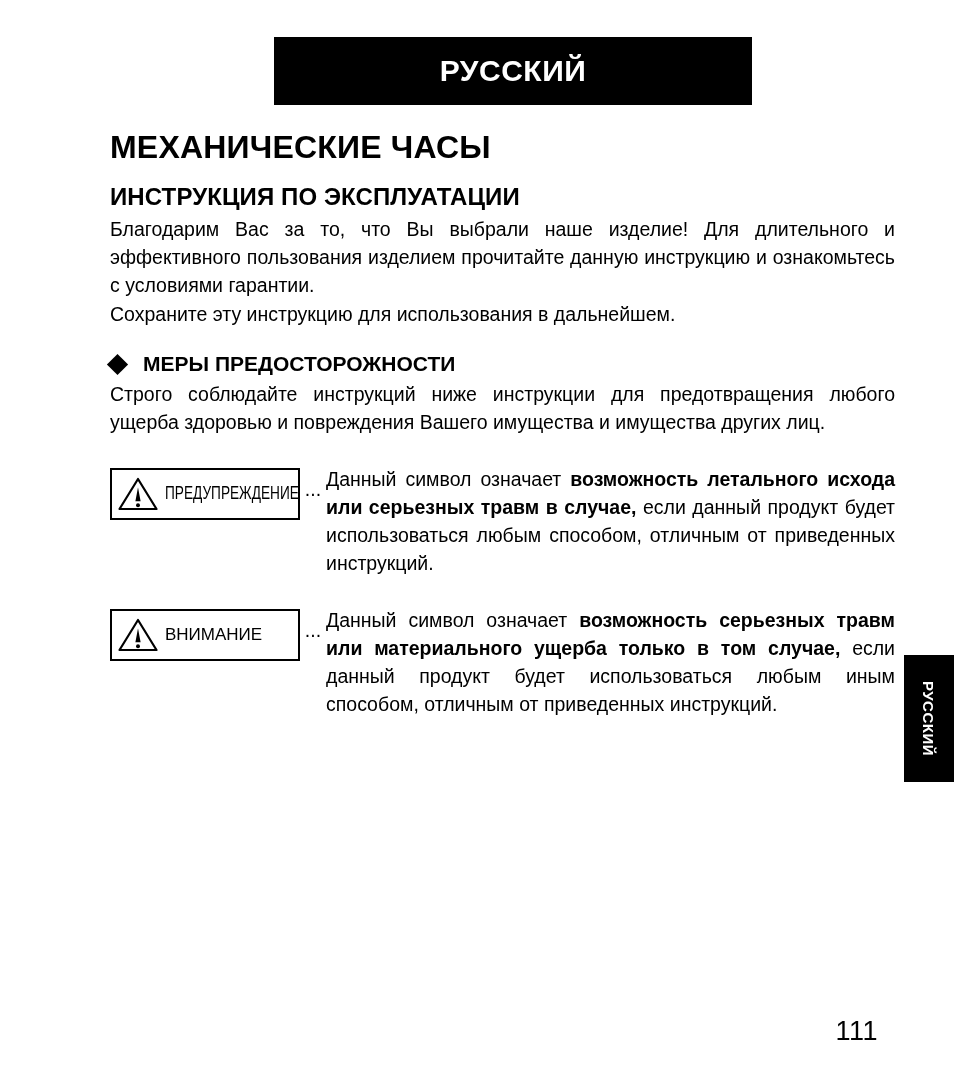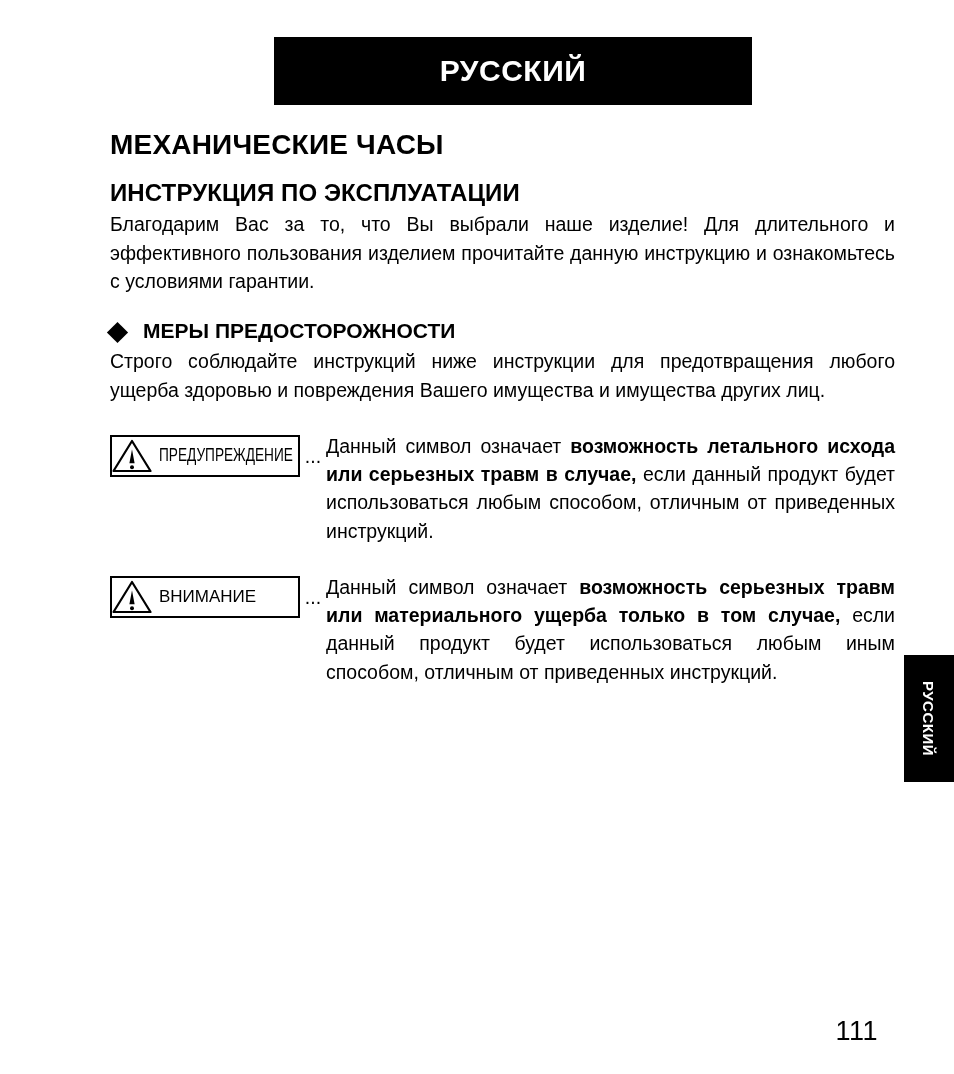--- a/index.html
+++ b/index.html
@@ -42,21 +42,21 @@
 
   
   .content {
     position: absolute;
     left: 110px;
     top: 130px;
     width: 785px;
   }
 
   .doc-title {
-    font-size: 28px;
+    font-size: 32px;
     font-weight: bold;
     letter-spacing: 0.2px;
     margin: 0 0 18px 0;
     line-height: 1.1;
   }
 
   .section-title {
     font-size: 24px;
     font-weight: bold;
     margin: 0 0 4px 0;
@@ -100,27 +100,27 @@
     display: flex;
     align-items: flex-start;
     margin-top: 31px;
   }
   .warn-block.second {
   }
 
   .warn-label-box {
     flex: 0 0 auto;
     width: 190px;
-    height: 42px;
+    height: 52px;
     border: 2px solid #000;
     box-sizing: border-box;
     display: flex;
     align-items: center;
     gap: 7px;
-    padding-left: 0;
+    padding-left: 6px;
     background: #fff;
   }
 
   .tri-icon {
     flex: 0 0 auto;
     width: 40px;
     height: 34px;
     display: block;
   }
 
@@ -197,20 +197,21 @@
   </div>
 
   <div class="content">
 
     <h1 class="doc-title">МЕХАНИЧЕСКИЕ ЧАСЫ</h1>
 
     <h2 class="section-title">ИНСТРУКЦИЯ ПО ЭКСПЛУАТАЦИИ</h2>
 
     <p class="body-par">Благодарим Вас за то, что Вы выбрали наше изделие! Для длительного и эффективного пользования изделием прочитайте данную инструкцию и ознакомьтесь с условиями гарантии.</p>
 
+    <p class="body-par nojust">Сохраните эту инструкцию для использования в дальнейшем.</p>
 
     <div class="precautions-head">
       <span class="diamond-icon"></span>
       <span>МЕРЫ ПРЕДОСТОРОЖНОСТИ</span>
     </div>
 
     <p class="body-par">Строго соблюдайте инструкций ниже инструкции для предотвращения любого ущерба здоровью и повреждения Вашего имущества и имущества других лиц.</p>
 
     <div class="warn-block">
       <div class="warn-label-box">

